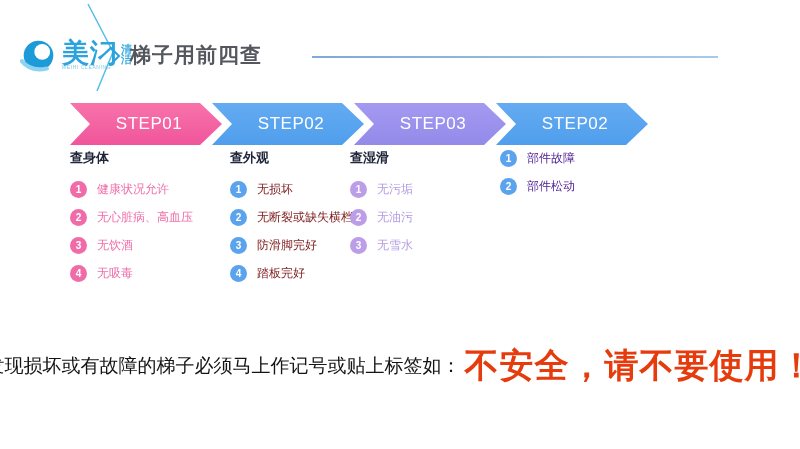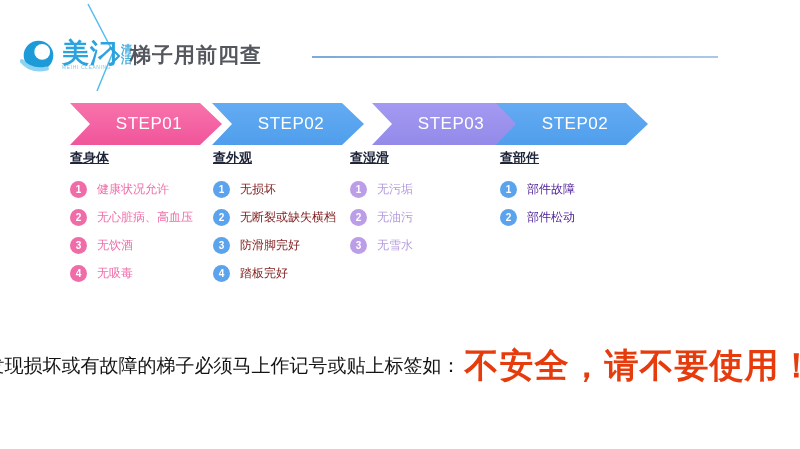--- a/index.html
+++ b/index.html
@@ -23,27 +23,27 @@
     background:linear-gradient(90deg,#7ea9d8,#a9c9ea);}
 
   
   .step{position:absolute;top:103px;height:42px;width:152px;
     clip-path:polygon(0 0, calc(100% - 22px) 0, 100% 50%, calc(100% - 22px) 100%, 0 100%, 20px 50%);
     display:flex;align-items:center;justify-content:center;
     color:#ffffff;font-size:17px;letter-spacing:0.5px;}
   .step span{padding-left:6px;}
   .s0{left:70px;background:linear-gradient(180deg,#f873ac,#f0559a);}
   .s1{left:212px;background:linear-gradient(180deg,#64abf2,#4f9eec);}
-  .s2{left:372px;background:linear-gradient(180deg,#a49af2,#938ae9);}
+  .s2{left:354px;background:linear-gradient(180deg,#a49af2,#938ae9);}
   .s3{left:496px;background:linear-gradient(180deg,#64abf2,#4f9eec);}
 
   
   .col{position:absolute;top:150px;width:142px;}
-  .col0{left:70px;} .col1{left:213px;} .col2{left:350px;} .col3{left:500px;}
-  .col-header{font-size:13px;font-weight:bold;color:#20263a;margin-bottom:15px;line-height:16px;text-decoration:underline;}
+  .col0{left:70px;} .col1{left:230px;} .col2{left:350px;} .col3{left:500px;}
+  .col-header{font-size:13px;font-weight:bold;color:#20263a;margin-bottom:15px;line-height:16px;}
   .item{display:flex;align-items:center;height:17px;margin-bottom:11px;}
   .badge{width:17px;height:17px;border-radius:50%;flex:0 0 auto;
     display:flex;align-items:center;justify-content:center;
     color:#fff;font-size:10px;font-weight:bold;}
   .item-label{margin-left:10px;font-size:12px;white-space:nowrap;}
   .col0 .badge{background:#f06ca8;} .col0 .item-label{color:#ef6eaa;}
   .col1 .badge{background:#5ba3ec;} .col1 .item-label{color:#7f1d1d;}
   .col2 .badge{background:#bb9de8;} .col2 .item-label{color:#b49be0;}
   .col3 .badge{background:#5ba3ec;} .col3 .item-label{color:#4c1d95;}
 
@@ -146,21 +146,20 @@
       <span class="badge">2</span>
       <span class="item-label">无油污</span>
     </div>
     <div class="item">
       <span class="badge">3</span>
       <span class="item-label">无雪水</span>
     </div>
   </div>
 
   <div class="col col3">
-    <div class="col-header">查部件</div>
     <div class="item">
       <span class="badge">1</span>
       <span class="item-label">部件故障</span>
     </div>
     <div class="item">
       <span class="badge">2</span>
       <span class="item-label">部件松动</span>
     </div>
   </div>
 

